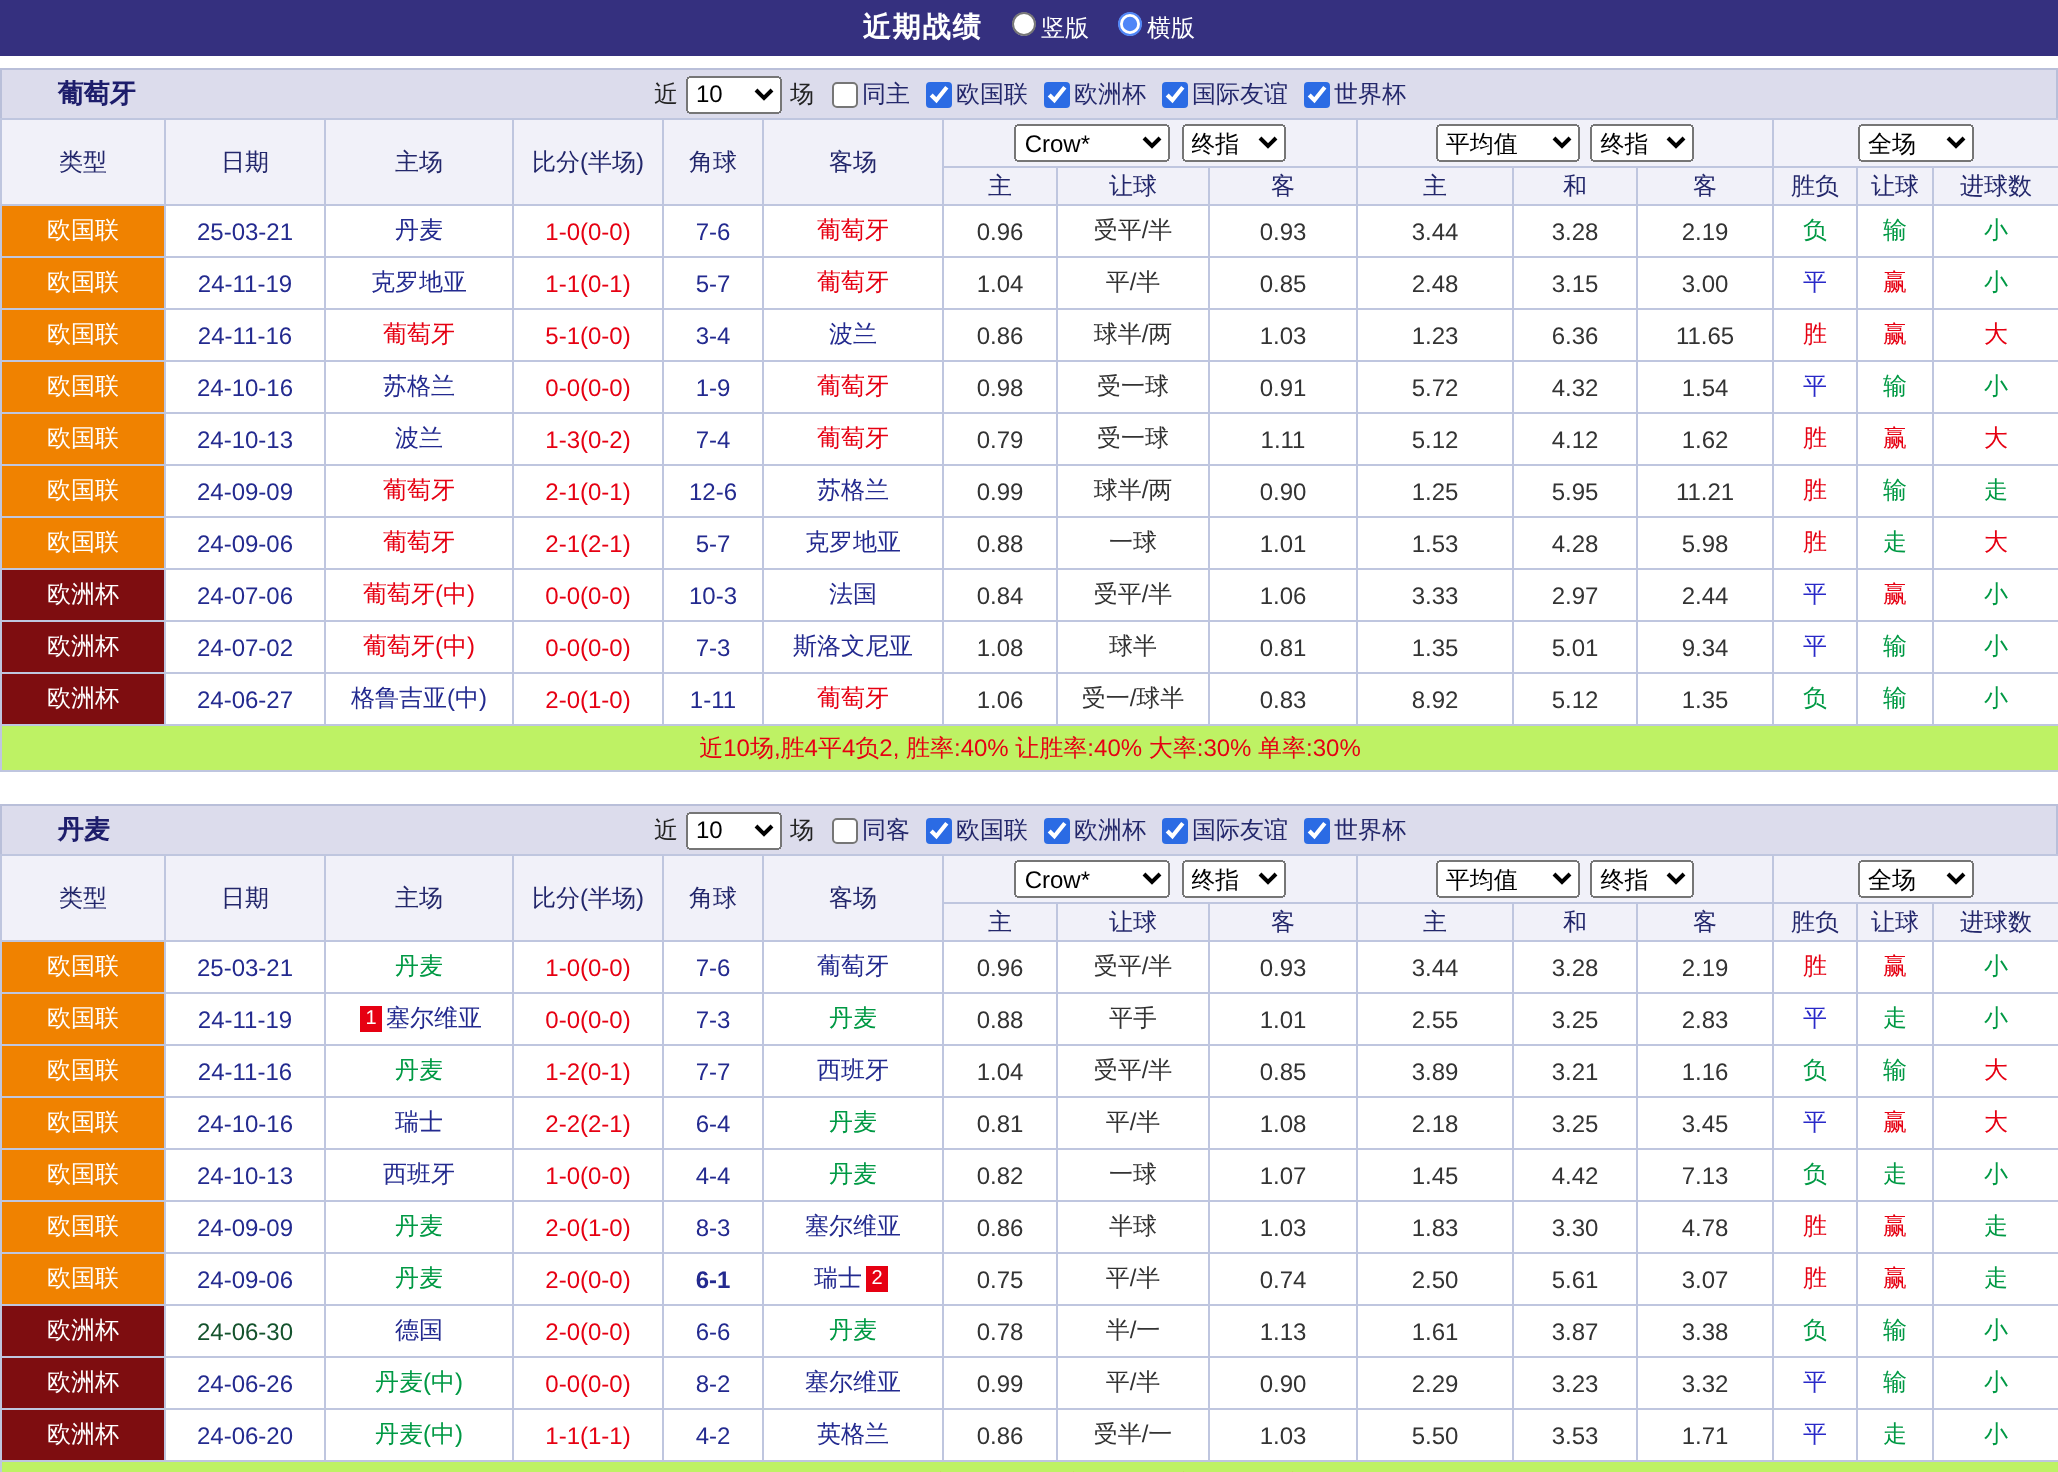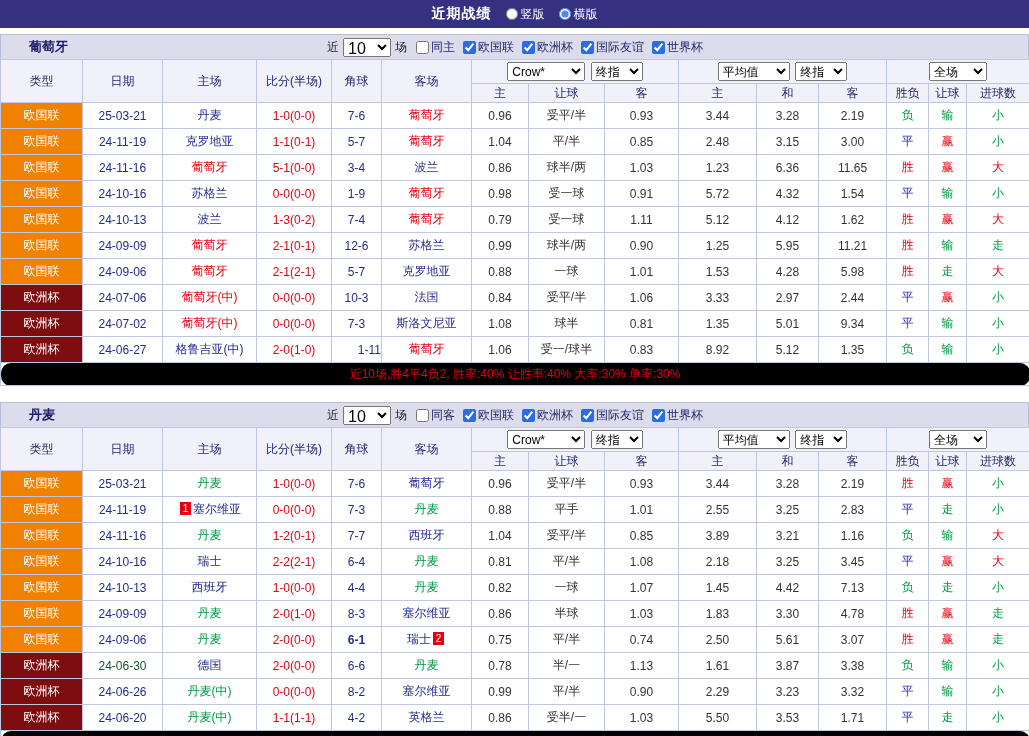--- a/index.html
+++ b/index.html
@@ -1,41 +1,41 @@
 <!DOCTYPE html>
 <html><head>
 <meta charset="utf-8">
 <style>
   html,body{margin:0;padding:0;}
   body{width:1029px;background:#ffffff;font-family:"Liberation Sans","DejaVu Sans",sans-serif;font-size:12px;color:#333;}
   .topbar{height:28px;background:#35307f;display:flex;align-items:center;justify-content:center;gap:14px;}
   .topbar-title{color:#fff;font-weight:bold;font-size:14px;letter-spacing:1px;}
-  .radio-opt{display:inline-flex;align-items:center;gap:3px;color:#fff;font-size:12px;cursor:pointer;}
+  .radio-opt{display:inline-flex;gap:3px;color:#fff;font-size:12px;cursor:pointer;}
   .radio-opt input{width:12px;height:12px;accent-color:#4f86f7;margin:0;}
   .gap6{height:6px;}
   .gap16{height:16px;}
   .section-bar{position:relative;height:24px;background:#dcdcec;border:1px solid #b9bfd9;border-bottom:0;display:flex;align-items:center;justify-content:center;}
   .team-name{position:absolute;left:28px;top:0;line-height:24px;font-weight:bold;font-size:13px;color:#1d1d6b;}
   .filters{display:flex;align-items:center;gap:3px;color:#222;}
   .filters .flabel{margin:0 1px;}
-  .count-select{height:19px;font-size:16px;width:48px;}
+  .count-select{height:19px;font-size:12px;width:48px;}
   .chk{display:inline-flex;align-items:center;gap:1px;cursor:pointer;color:#23276b;}
   .chk input{width:13px;height:13px;accent-color:#2b6be4;margin:0 1px 0 5px;}
   table.grid{border-collapse:collapse;table-layout:fixed;width:1029px;}
   .grid th,.grid td{border:1px solid #bfc6df;text-align:center;white-space:nowrap;overflow:hidden;padding:0;}
   .grid thead th{background:#f1f1f9;color:#23276b;font-weight:normal;font-size:12px;}
   .hrow1 th{height:23px;}
   .hrow2 th{height:18px;}
   .selcell select{height:19px;font-size:12px;margin:0 1px;}
   .sel-lg{width:78px;} .sel-sm{width:52px;} .sel-md{width:72px;} .sel-ft{width:58px;}
   .grid tbody td{height:25px;font-size:12px;background:#fff;}
   td.league{color:#fff;}
   td.odds{color:#333;}
   .card-badge{display:inline-block;background:#e60012;color:#fff;font-size:10px;line-height:13px;min-width:9px;padding:0 1px;margin:0 2px;vertical-align:1px;}
-  .summary{height:22px;color:#e60012;background:#000000;font-size:12px;border-radius:10px;}
+  .summary{height:22px;color:#e60012;background:#bef264;font-size:12px;}
 </style>
 </head>
 <body>
 
 <div class="page">
 
   <header class="topbar">
     <span class="topbar-title">近期战绩</span>
     <label class="radio-opt">
       <input type="radio" name="layout" style="">
@@ -281,21 +281,21 @@
             <td class="odds">9.34</td>
             <td class="res" style="color: rgb(41, 41, 200);">平</td>
             <td class="res" style="color: rgb(0, 153, 68);">输</td>
             <td class="res" style="color: rgb(0, 153, 68);">小</td>
           </tr>
           <tr>
             <td class="league" style="background: rgb(126, 13, 16);">欧洲杯</td>
             <td style="color: rgb(35, 42, 143);">24-06-27</td>
             <td><span style="color: rgb(35, 42, 143);">格鲁吉亚(中)</span></td>
             <td style="color: rgb(230, 0, 18);">2-0(1-0)</td>
-            <td style="color: rgb(35, 42, 143); text-align: right;">1-11</td>
+            <td style="color: rgb(35, 42, 143);">1-11</td>
             <td><span style="color: rgb(230, 0, 18);">葡萄牙</span></td>
             <td class="odds">1.06</td>
             <td class="odds">受一/球半</td>
             <td class="odds">0.83</td>
             <td class="odds">8.92</td>
             <td class="odds">5.12</td>
             <td class="odds">1.35</td>
             <td class="res" style="color: rgb(0, 153, 68);">负</td>
             <td class="res" style="color: rgb(0, 153, 68);">输</td>
             <td class="res" style="color: rgb(0, 153, 68);">小</td>

